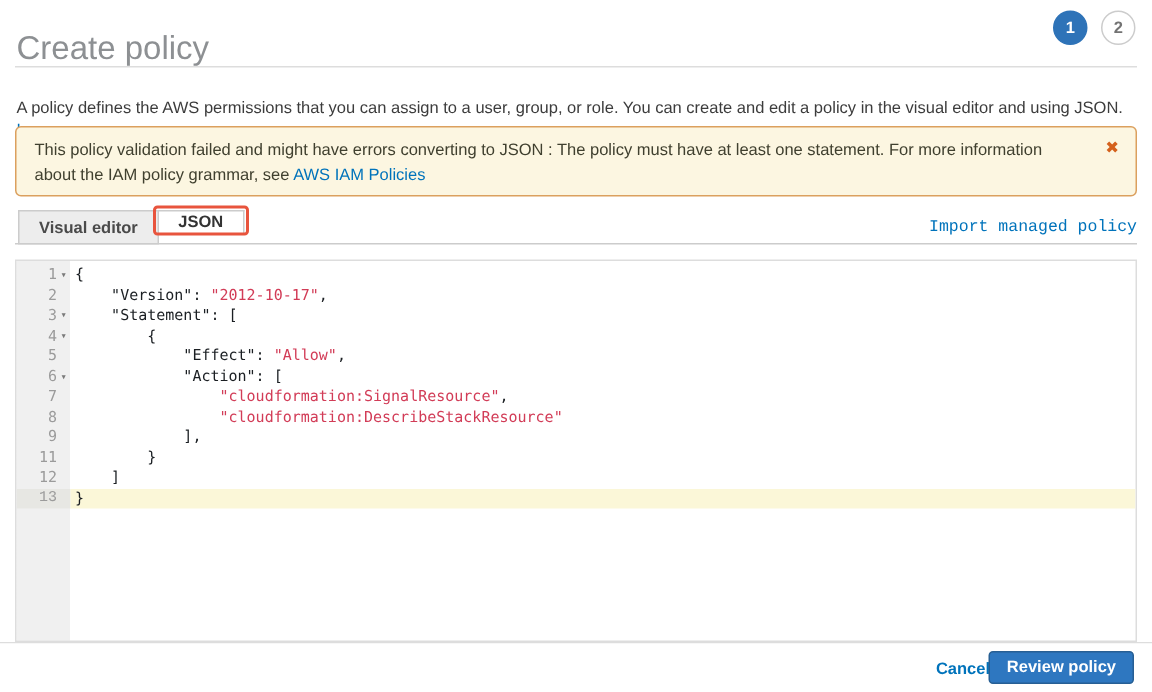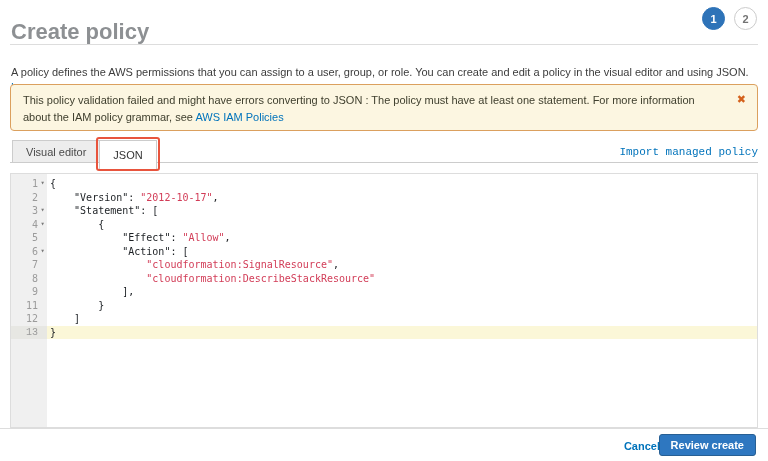--- a/index.html
+++ b/index.html
@@ -12,43 +12,43 @@
     --alert-close:#d4611c;
     --annotation-red:#e8543d;
     --step-blue:#2e73b8;
     --title-gray:#8d9093;
   }
   *{box-sizing:border-box;}
   html,body{margin:0;padding:0;background:#fff;}
   body{font-family:"Liberation Sans","DejaVu Sans",sans-serif;}
   #app{position:relative;width:768px;height:461px;background:#fff;overflow:hidden;}
 
-  .page-title{position:absolute;left:11px;top:4px;font-size:22px;font-weight:700;color:var(--title-gray);}
+  .page-title{position:absolute;left:11px;top:4px;font-size:22px;font-weight:400;color:var(--title-gray);}
 
   .steps{position:absolute;right:11px;top:7px;display:flex;gap:9px;}
   .step-circle{width:23px;height:23px;border-radius:50%;display:flex;align-items:center;justify-content:center;
     font-size:11px;font-weight:700;}
   .step-circle.current{background:var(--step-blue);color:#fff;border:1px solid var(--step-blue);}
   .step-circle.future{background:#fff;color:#737373;border:1px solid #ccc;}
 
   .hdr-divider{position:absolute;left:10px;right:10px;top:44px;height:1px;background:#ddd;}
 
   .intro{position:absolute;left:11px;right:14px;top:54px;font-size:11px;color:#3c3c3c;line-height:15px;}
   .link{color:var(--accent-blue);text-decoration:none;cursor:pointer;}
 
   .alert{position:absolute;left:10px;top:84px;width:748px;height:47px;background:var(--alert-bg);
     border:1px solid var(--alert-border);border-radius:4px;padding:7px 34px 7px 12px;
     font-size:11px;line-height:17px;color:#40402f;}
   .alert-close{position:absolute;top:6px;right:11px;color:var(--alert-close);font-size:11px;font-weight:700;cursor:pointer;}
 
   .tabbar-line{position:absolute;left:10px;right:10px;top:162px;height:1px;background:#ccc;}
   .tabs{position:absolute;left:12px;top:140px;display:flex;z-index:2;}
-  .tab{height:23px;padding:0 13px;display:flex;align-items:center;font-size:11px;font-weight:400;cursor:pointer;}
+  .tab{height:23px;padding:0 13px;display:flex;align-items:center;font-size:11px;font-weight:700;cursor:pointer;}
   .tab.inactive{background:#ededed;border:1px solid #ccc;color:#4a4a4a;}
-  .tab.active{position:relative;background:#fff;border:1px solid #ccc;border-bottom:1px solid #fff;color:#333;margin-left:-1px;height:30px;}
+  .tab.active{position:relative;background:#fff;border:1px solid #ccc;border-bottom:1px solid #fff;color:#333;margin-left:-1px;height:16px;}
   .annotation-box{position:absolute;left:-4px;top:-4px;right:-4px;bottom:-2px;border:2px solid var(--annotation-red);
     border-radius:3px;pointer-events:none;}
 
   .import-link{position:absolute;right:10px;top:146px;font-size:11px;font-family:Liberation Mono, monospace;}
 
   .editor{position:absolute;left:10px;top:173px;width:748px;height:255px;border:1px solid #ddd;background:
     linear-gradient(to right,#f0f0f0 0,#f0f0f0 36px,#ffffff 36px);overflow:hidden;padding-top:3px;}
   .ed-row{display:flex;height:13.5px;align-items:stretch;}
   .ed-gut{width:36px;flex:none;display:flex;justify-content:flex-end;align-items:center;
     font-family:"DejaVu Sans Mono","Liberation Mono",monospace;font-size:10px;color:#9b9b9b;}
@@ -185,16 +185,16 @@
             <span class="fold"></span>
           </div>
           <pre class="ed-code"><span class="tok-p">}</span></pre>
         </div>
       </div>
   </div>
 
   <div class="footer-divider"></div>
   <div class="footer">
     <a class="link cancel-link">Cancel</a>
-    <button class="review-btn">Review create</button>
+    <button class="review-btn">Review policy</button>
   </div>
 
 </div>
 
 </body></html>

